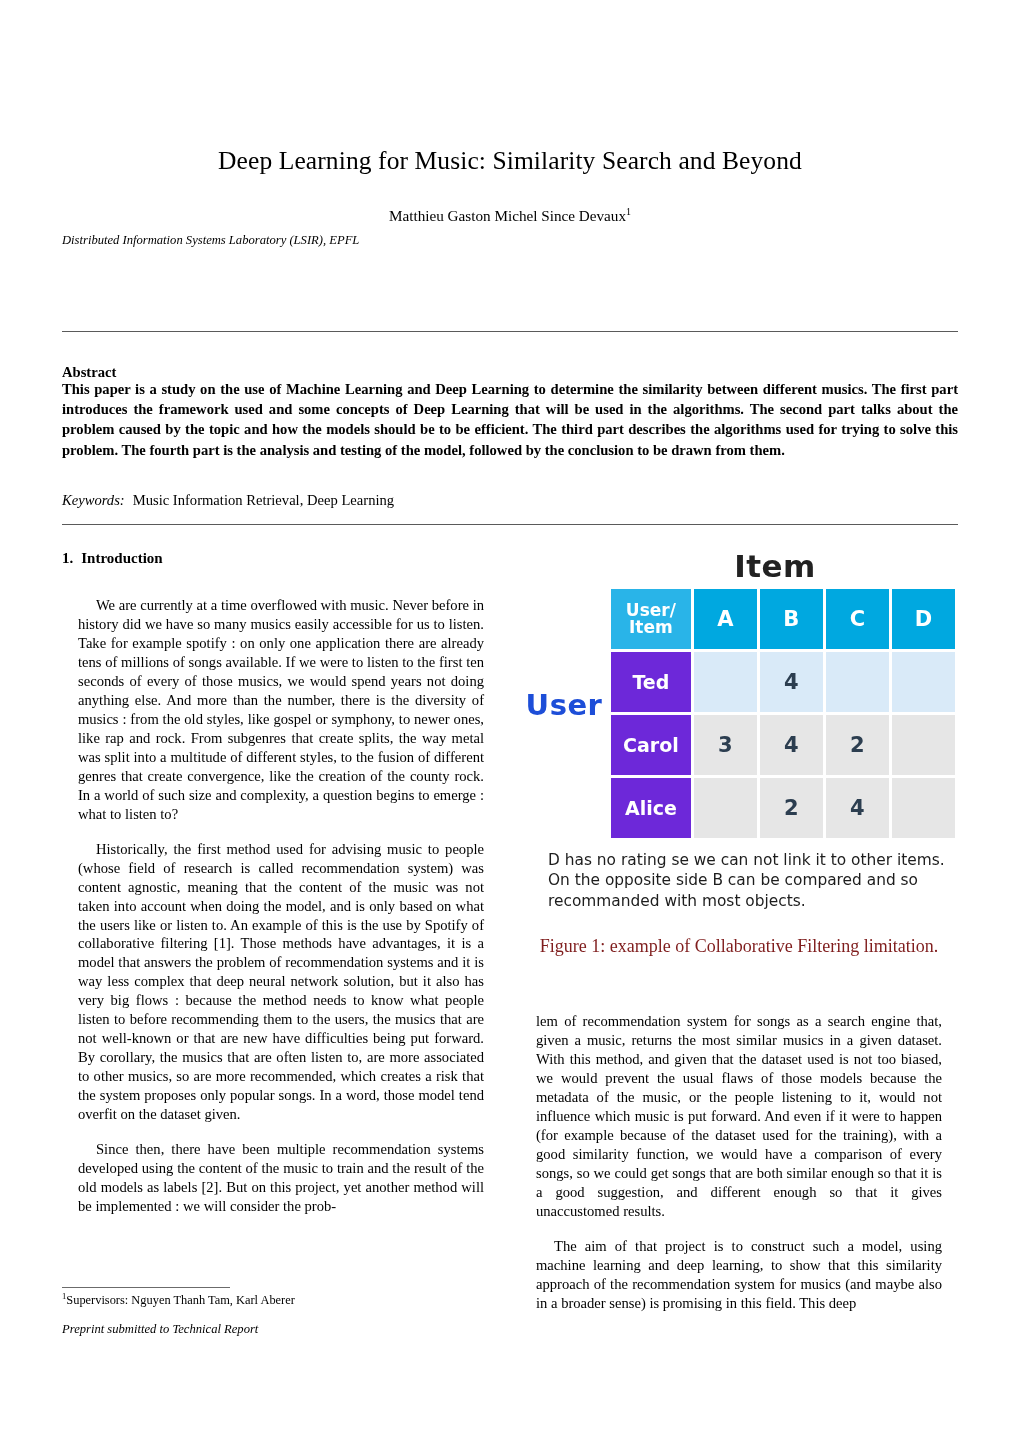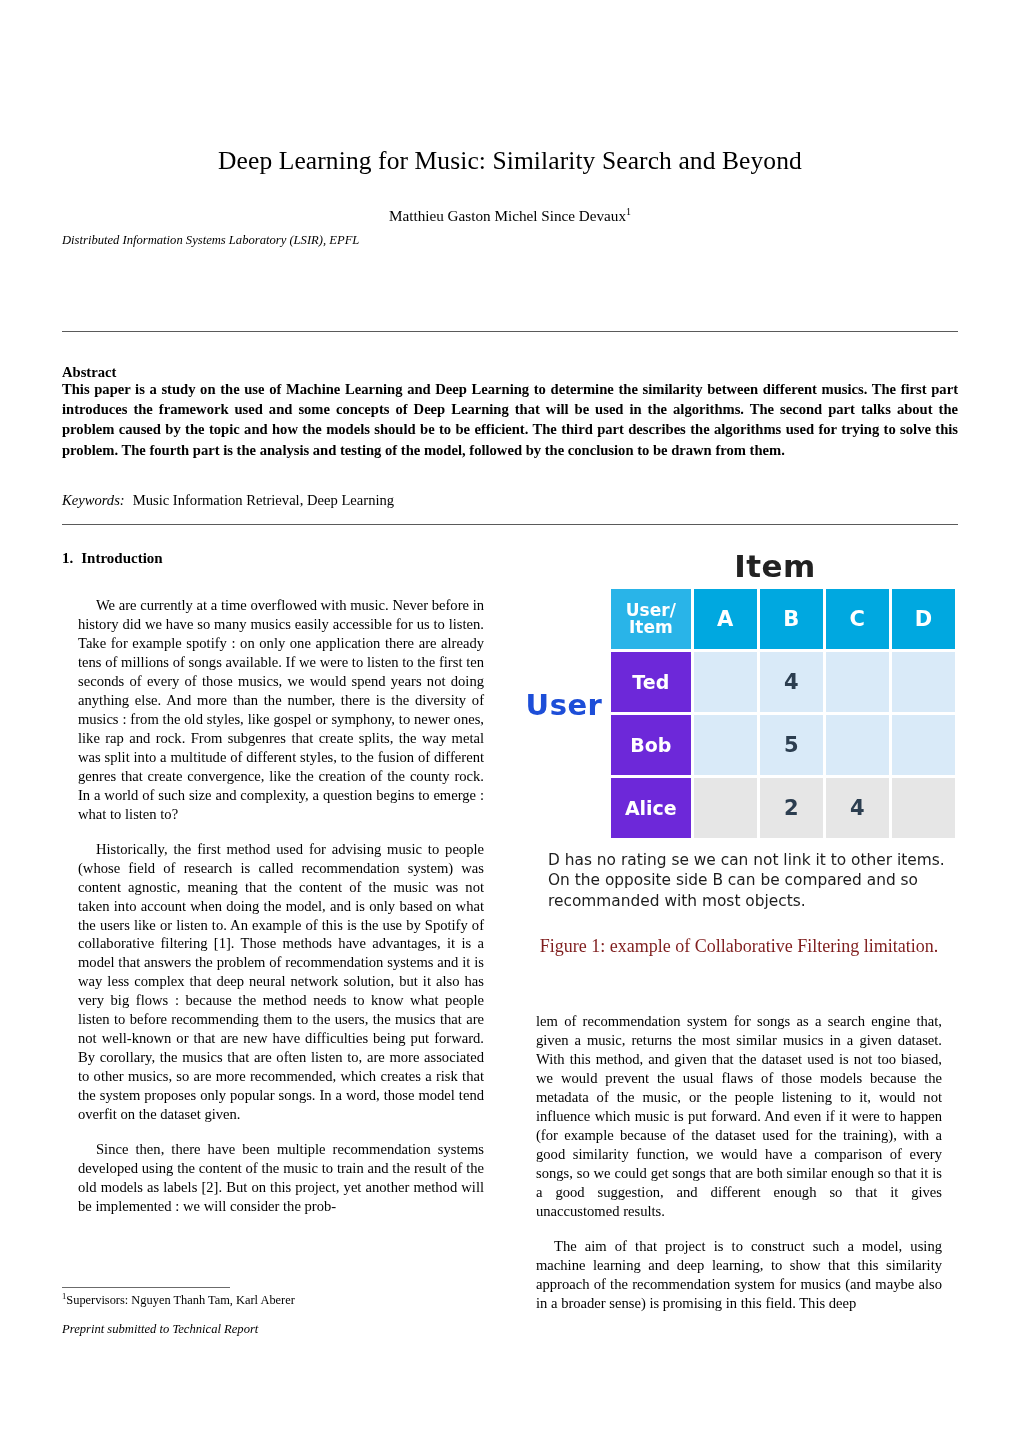--- a/index.html
+++ b/index.html
@@ -322,25 +322,25 @@
           <td class="colhead">D</td>
         </tr>
         <tr>
           <td class="rowhead">Ted</td>
           <td class="cell-blue"></td>
           <td class="cell-blue">4</td>
           <td class="cell-blue"></td>
           <td class="cell-blue"></td>
         </tr>
         <tr>
-          <td class="rowhead">Bob</td>
-          <td class="cell-blue"></td>
-          <td class="cell-blue">5</td>
-          <td class="cell-blue"></td>
-          <td class="cell-blue"></td>
+          <td class="rowhead">Carol</td>
+          <td class="cell-gray">3</td>
+          <td class="cell-gray">4</td>
+          <td class="cell-gray">2</td>
+          <td class="cell-gray"></td>
         </tr>
         <tr>
           <td class="rowhead">Alice</td>
           <td class="cell-gray"></td>
           <td class="cell-gray">2</td>
           <td class="cell-gray">4</td>
           <td class="cell-gray"></td>
         </tr>
       </tbody>
         </table>

